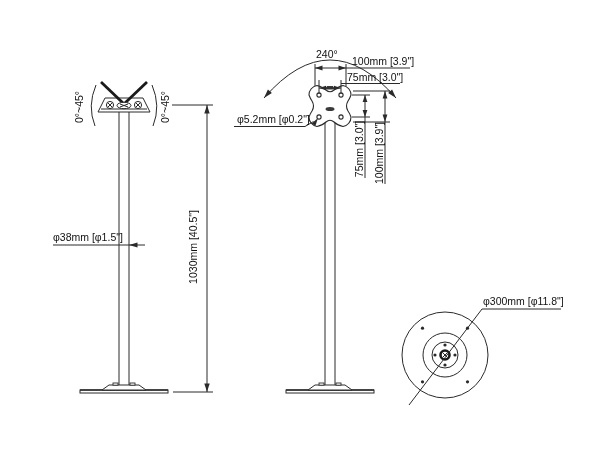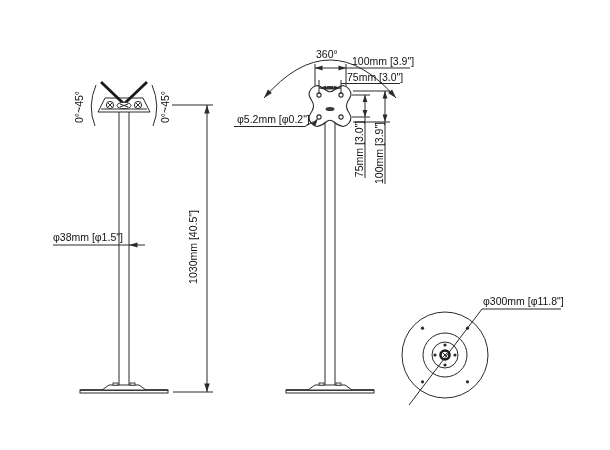--- a/index.html
+++ b/index.html
@@ -166,21 +166,21 @@
       <line class="lines" x1="482" y1="309" x2="561" y2="309"></line>
     </g>
   </g>
 </svg>
 
 <div class="vlabel" style="left:79px;top:107px;">0°~45°</div>
 <div class="vlabel" style="left:165px;top:107px;">0°~45°</div>
 <div class="hlabel" style="left:53px;top:232px;">φ38mm [φ1.5"]</div>
 <div class="vlabel" style="left:193px;top:247px;">1030mm [40.5"]</div>
 
-<div class="hlabel" style="left:316px;top:49px;">360°</div>
+<div class="hlabel" style="left:316px;top:49px;">240°</div>
 <div class="hlabel" style="left:352px;top:56px;">100mm [3.9"]</div>
 <div class="hlabel" style="left:347px;top:71.5px;">75mm [3.0"]</div>
 <div class="hlabel" style="left:237px;top:114px;">φ5.2mm [φ0.2"]</div>
 <div class="vlabel" style="left:358.5px;top:149px;">75mm [3.0"]</div>
 <div class="vlabel" style="left:378.5px;top:153px;">100mm [3.9"]</div>
 
 <div class="hlabel" style="left:483px;top:296px;">φ300mm [φ11.8"]</div>
 
 </div>
 

